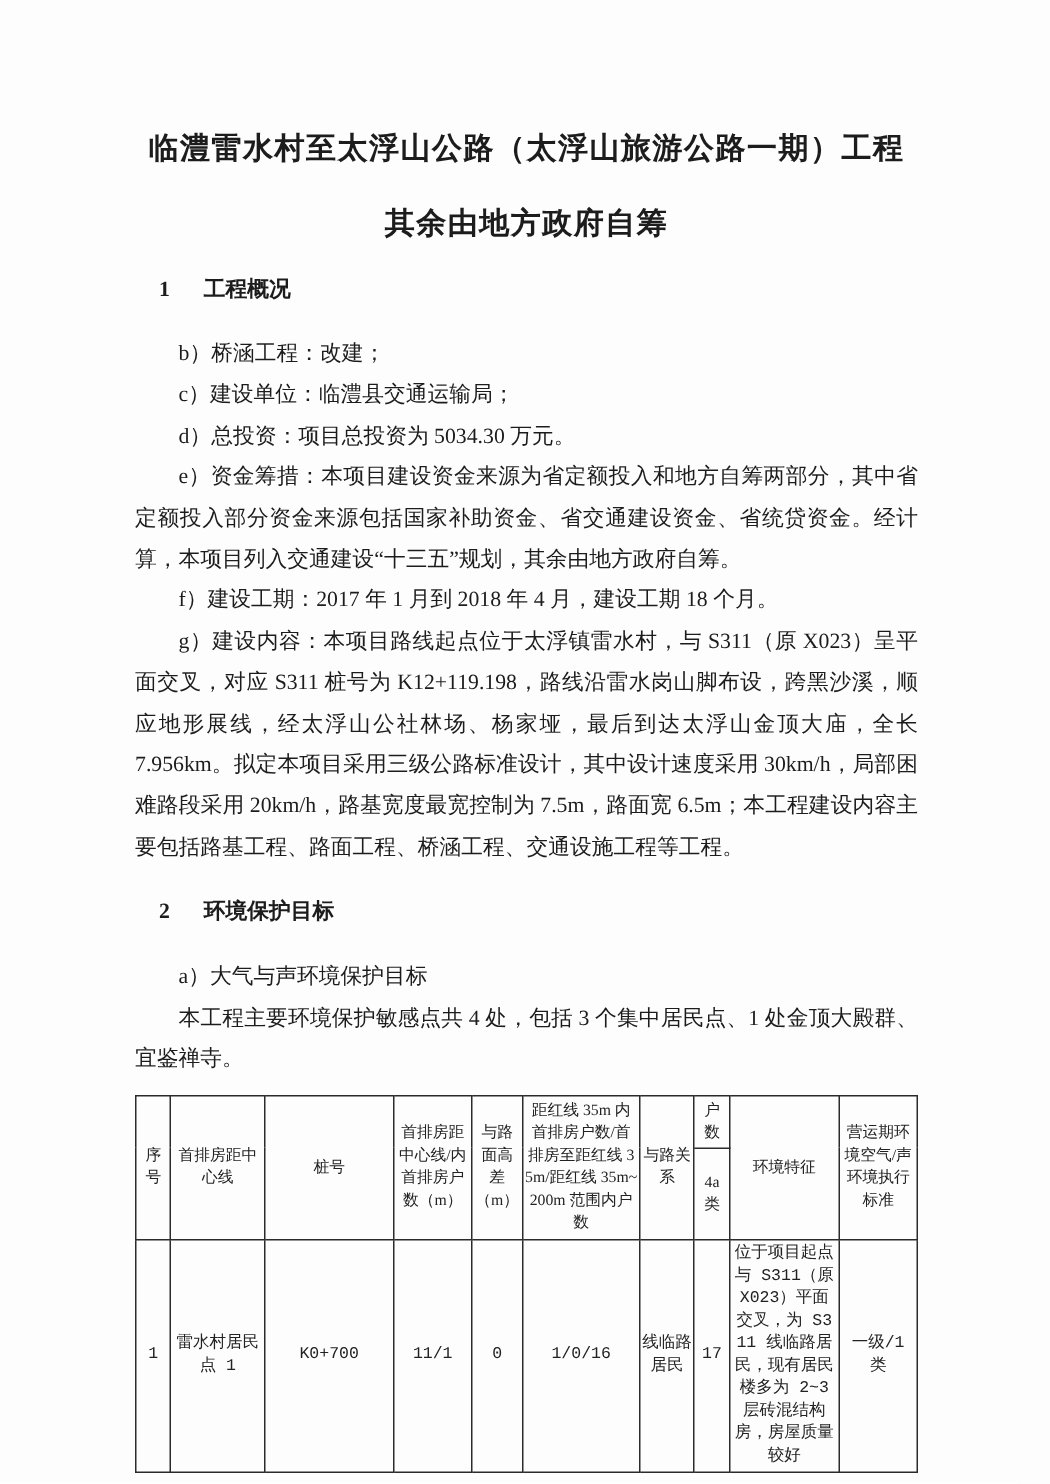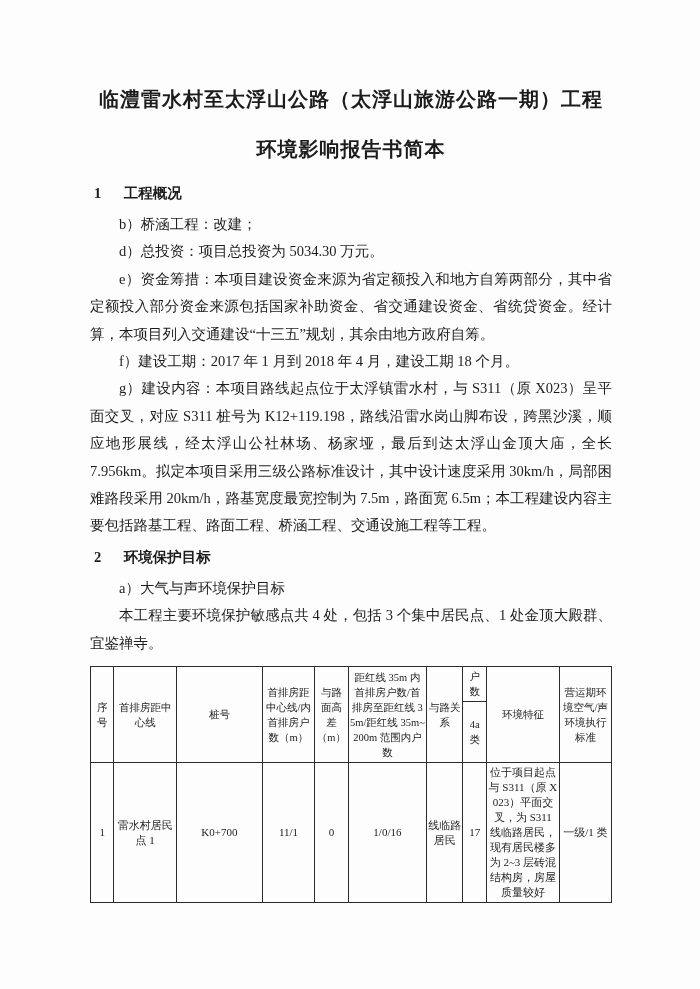--- a/index.html
+++ b/index.html
@@ -28,21 +28,21 @@
     letter-spacing: 1px;
   }
   .doc-title.second {
     margin-top: 20px;
     margin-bottom: 16px;
   }
   .section-heading {
     font-size: 14.5px;
     font-weight: bold;
     line-height: 27px;
-    margin: 4px;
+    margin: 16px;
   }
   .section-heading .sec-num {
     display: inline-block;
     min-width: 8px;
     margin-right: 1.5em;
   }
   .para {
     font-size: 14.5px;
     line-height: 27.4px;
     margin: 0;
@@ -68,38 +68,40 @@
   }
   .protect-table tr.head-top td {
     height: 26px;
   }
   .protect-table tr.head-bottom td {
     height: 56px;
   }
   .protect-table tr.data-row td {
     height: 126px;
     font-size: 11px;
+    font-family: Liberation Mono, monospace;
   }
   .env-feature-cell {
     padding: 2px 1px;
   }
 </style>
 </head>
 <body>
 
 <div class="page">
 
   <h1 class="doc-title">临澧雷水村至太浮山公路（太浮山旅游公路一期）工程</h1>
-  <h1 class="doc-title second">环境影响报告书简本</h1>
+  <h1 class="doc-title second">其余由地方政府自筹</h1>
 
   <div class="section-heading">
     <span class="sec-num">1</span><span class="sec-title">工程概况</span>
   </div>
 
   <p class="para">b）桥涵工程：改建；</p>
+  <p class="para">c）建设单位：临澧县交通运输局；</p>
   <p class="para">d）总投资：项目总投资为 5034.30 万元。</p>
   <p class="para">e）资金筹措：本项目建设资金来源为省定额投入和地方自筹两部分，其中省定额投入部分资金来源包括国家补助资金、省交通建设资金、省统贷资金。经计算，本项目列入交通建设“十三五”规划，其余由地方政府自筹。</p>
   <p class="para">f）建设工期：2017 年 1 月到 2018 年 4 月，建设工期 18 个月。</p>
   <p class="para">g）建设内容：本项目路线起点位于太浮镇雷水村，与 S311（原 X023）呈平面交叉，对应 S311 桩号为 K12+119.198，路线沿雷水岗山脚布设，跨黑沙溪，顺应地形展线，经太浮山公社林场、杨家垭，最后到达太浮山金顶大庙，全长 7.956km。拟定本项目采用三级公路标准设计，其中设计速度采用 30km/h，局部困难路段采用 20km/h，路基宽度最宽控制为 7.5m，路面宽 6.5m；本工程建设内容主要包括路基工程、路面工程、桥涵工程、交通设施工程等工程。</p>
 
   <div class="section-heading">
     <span class="sec-num">2</span><span class="sec-title">环境保护目标</span>
   </div>
 
   <p class="para">a）大气与声环境保护目标</p>

